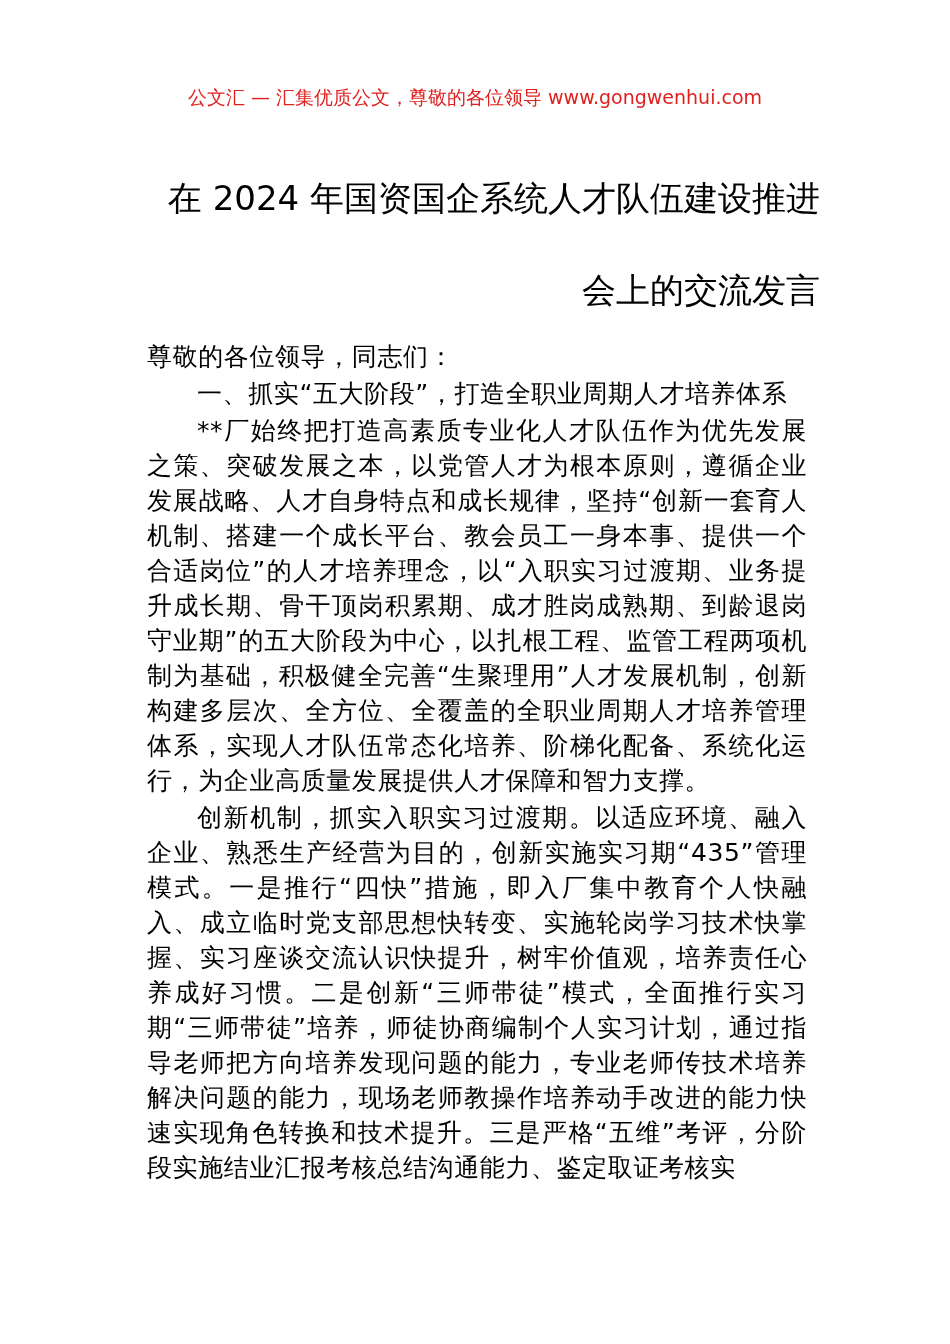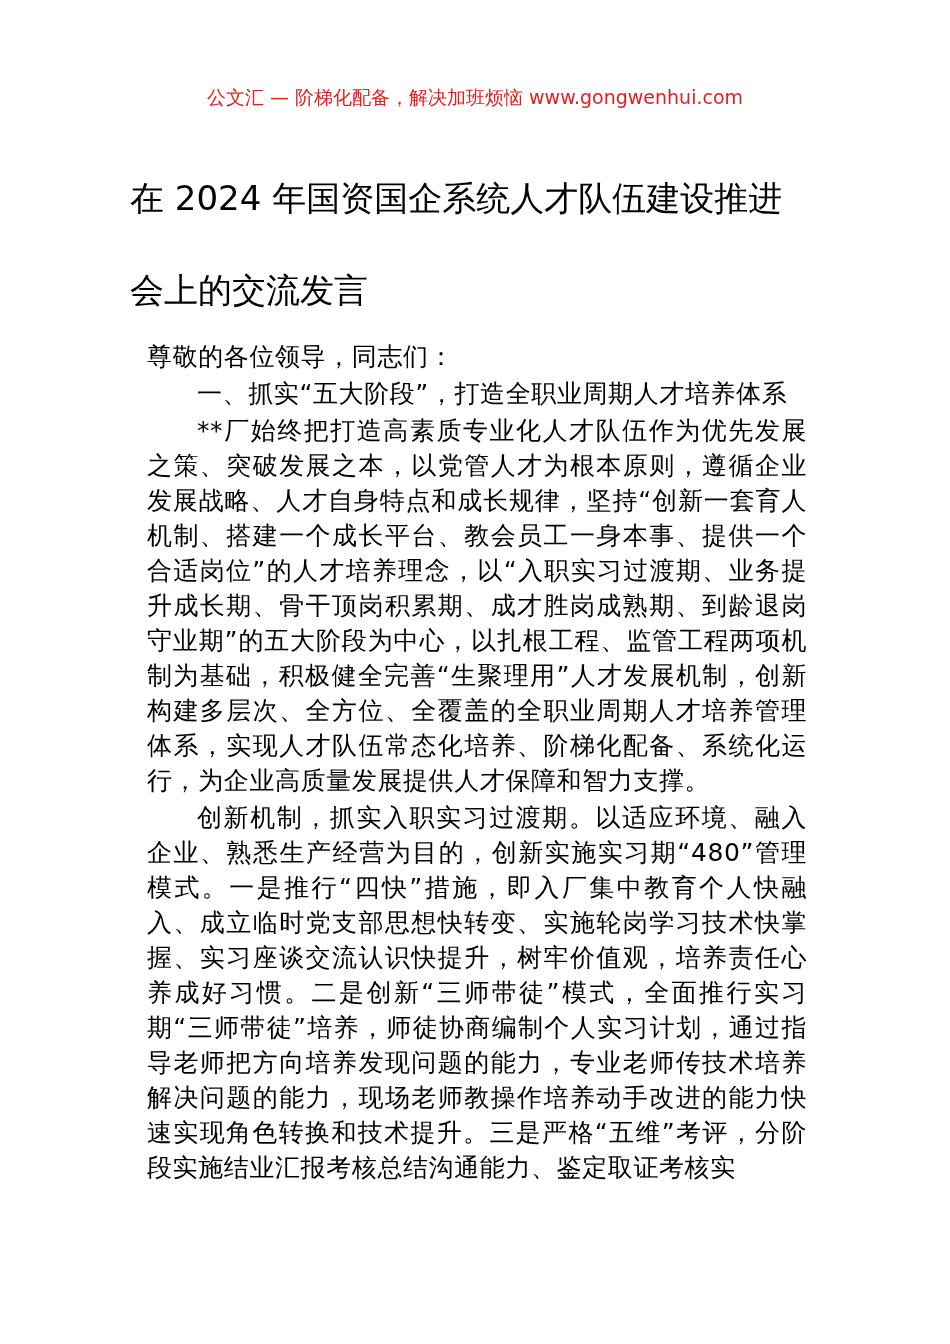--- a/index.html
+++ b/index.html
@@ -24,21 +24,21 @@
     font-size: 19px;
     line-height: 26px;
     color: #e0201f;
     white-space: nowrap;
   }
   .doc-title {
     position: absolute;
     left: 130px;
     width: 690px;
     top: 152px;
-    text-align: left;
+    text-align: right;
     font-family: "DejaVu Sans", "Liberation Sans", sans-serif;
     font-size: 34px;
     line-height: 92px;
     color: #000000;
   }
   .doc-title .title-line {
     display: block;
     white-space: nowrap;
   }
   .doc-body {
@@ -56,25 +56,25 @@
     text-justify: inter-character;
     letter-spacing: 0.6px;
   }
   .doc-body p.indent {
     text-indent: 50px;
   }
 </style>
 </head>
 <body>
 
-<div class="header-banner">公文汇 — 阶梯化配备，解决加班烦恼 www.gongwenhui.com</div>
+<div class="header-banner">公文汇 — 汇集优质公文，尊敬的各位领导 www.gongwenhui.com</div>
 
 <div class="doc-title">
   <span class="title-line">在 2024 年国资国企系统人才队伍建设推进</span>
   <span class="title-line">会上的交流发言</span>
 </div>
 
 <div class="doc-body">
   <p>尊敬的各位领导，同志们：</p>
   <p class="indent">一、抓实“五大阶段”，打造全职业周期人才培养体系</p>
   <p class="indent">**厂始终把打造高素质专业化人才队伍作为优先发展之策、突破发展之本，以党管人才为根本原则，遵循企业发展战略、人才自身特点和成长规律，坚持“创新一套育人机制、搭建一个成长平台、教会员工一身本事、提供一个合适岗位”的人才培养理念，以“入职实习过渡期、业务提升成长期、骨干顶岗积累期、成才胜岗成熟期、到龄退岗守业期”的五大阶段为中心，以扎根工程、监管工程两项机制为基础，积极健全完善“生聚理用”人才发展机制，创新构建多层次、全方位、全覆盖的全职业周期人才培养管理体系，实现人才队伍常态化培养、阶梯化配备、系统化运行，为企业高质量发展提供人才保障和智力支撑。</p>
-  <p class="indent">创新机制，抓实入职实习过渡期。以适应环境、融入企业、熟悉生产经营为目的，创新实施实习期“480”管理模式。一是推行“四快”措施，即入厂集中教育个人快融入、成立临时党支部思想快转变、实施轮岗学习技术快掌握、实习座谈交流认识快提升，树牢价值观，培养责任心养成好习惯。二是创新“三师带徒”模式，全面推行实习期“三师带徒”培养，师徒协商编制个人实习计划，通过指导老师把方向培养发现问题的能力，专业老师传技术培养解决问题的能力，现场老师教操作培养动手改进的能力快速实现角色转换和技术提升。三是严格“五维”考评，分阶段实施结业汇报考核总结沟通能力、鉴定取证考核实</p>
+  <p class="indent">创新机制，抓实入职实习过渡期。以适应环境、融入企业、熟悉生产经营为目的，创新实施实习期“435”管理模式。一是推行“四快”措施，即入厂集中教育个人快融入、成立临时党支部思想快转变、实施轮岗学习技术快掌握、实习座谈交流认识快提升，树牢价值观，培养责任心养成好习惯。二是创新“三师带徒”模式，全面推行实习期“三师带徒”培养，师徒协商编制个人实习计划，通过指导老师把方向培养发现问题的能力，专业老师传技术培养解决问题的能力，现场老师教操作培养动手改进的能力快速实现角色转换和技术提升。三是严格“五维”考评，分阶段实施结业汇报考核总结沟通能力、鉴定取证考核实</p>
 </div>
 
 </body></html>

